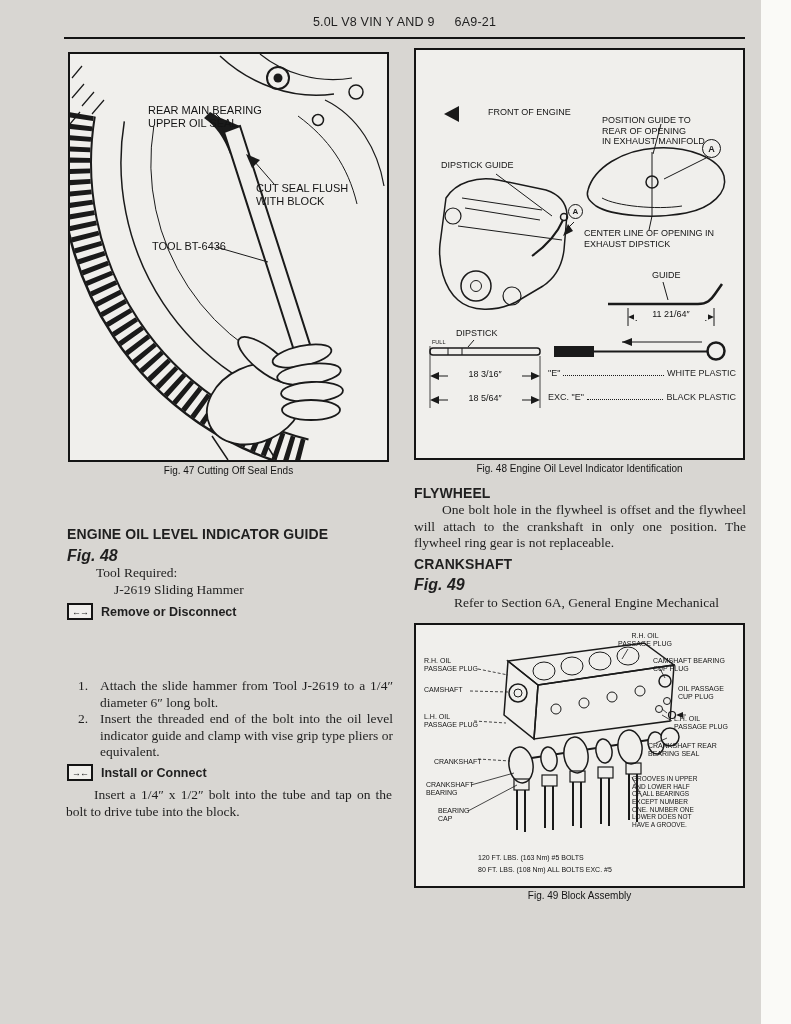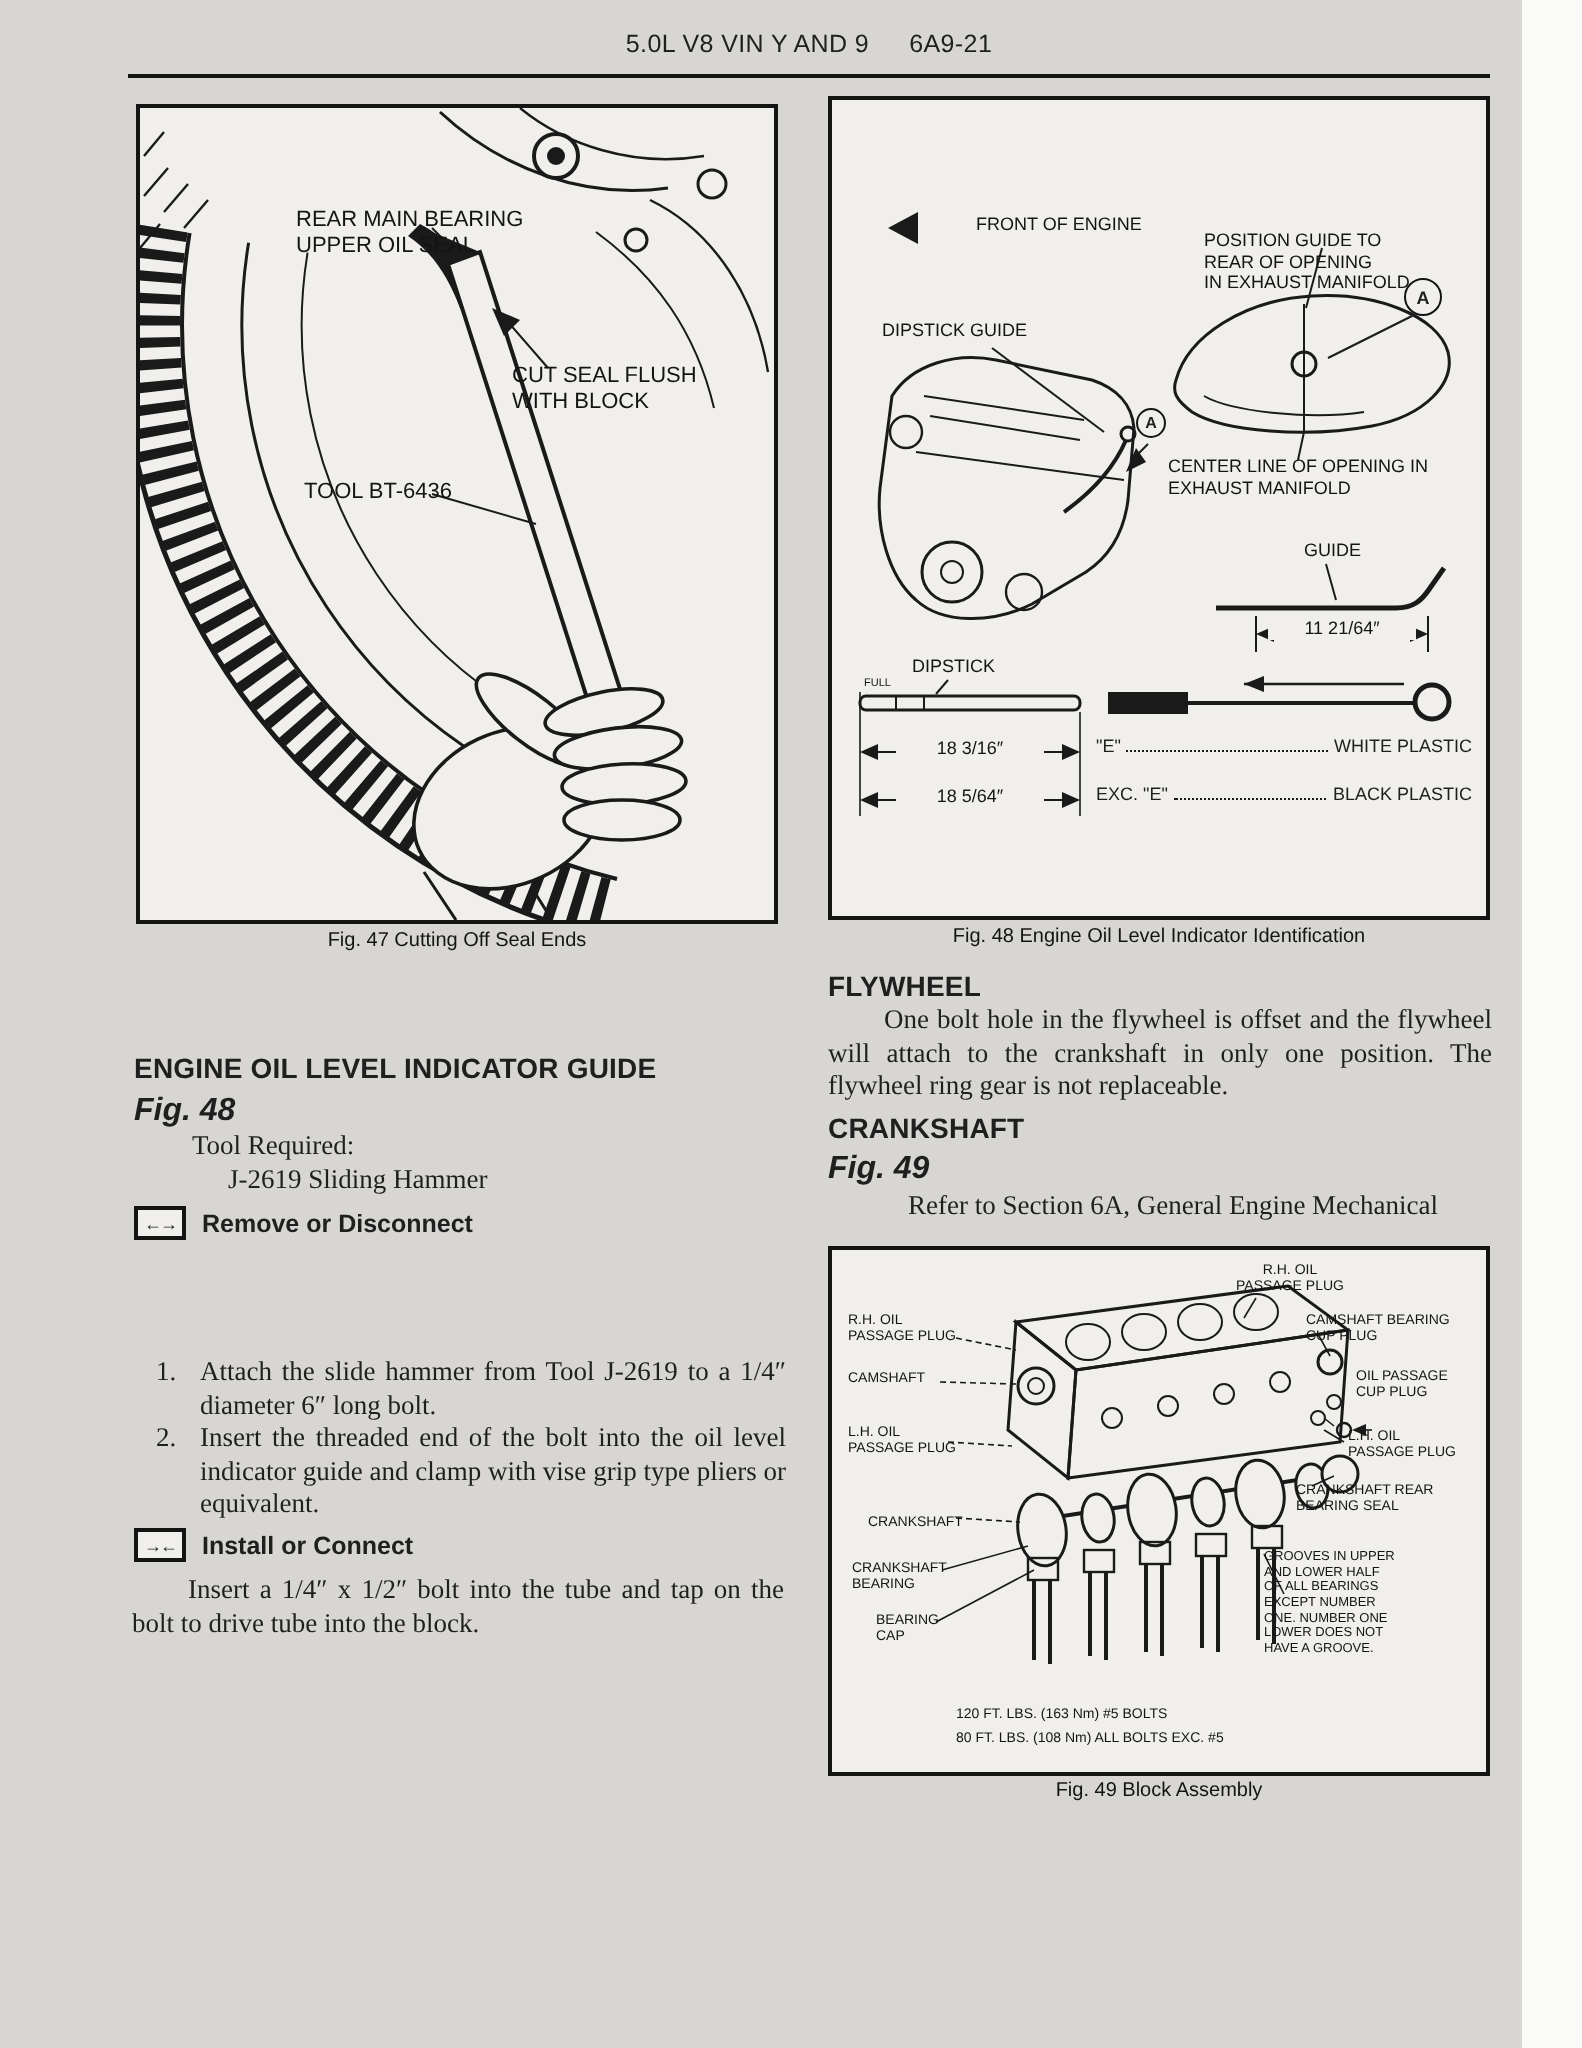--- a/index.html
+++ b/index.html
@@ -143,21 +143,21 @@
       <polygon points="124,350 115,346 115,354" fill="#1a1a1a"></polygon>
     </svg>
     <div class="fl f9" style="left:52px; top:57px;margin-left:20px;">FRONT OF ENGINE</div>
     <div class="fl f9" style="left:186px; top:40px;margin-top:25px;">POSITION GUIDE TO
 REAR OF OPENING
 IN EXHAUST MANIFOLD</div>
     <div class="callout" style="left:286px; top:89px; width:19px; height:19px; font-size:9px;">A</div>
     <div class="fl f9" style="left:25px; top:110px;">DIPSTICK GUIDE</div>
     <div class="callout" style="left:152px; top:154px; width:15px; height:15px; font-size:8px;">A</div>
     <div class="fl f9" style="left:168px; top:178px;">CENTER LINE OF OPENING IN
-EXHAUST MANIFOLD</div>
+EXHAUST DIPSTICK</div>
     <div class="fl f9" style="left:236px; top:220px;">GUIDE</div>
     <div class="fl dimtxt" style="left:218px; top:259px; width:74px;">11 21/64″</div>
     <div class="fl f9" style="left:40px; top:278px;">DIPSTICK</div>
     <div class="fl f55" style="left:16px; top:289px;">FULL</div>
     <div class="fl dimtxt" style="left:32px; top:319px; width:74px;">18 3/16″</div>
     <div class="erow" style="left:132px; top:318px; width:188px;">
       <span>"E"</span>
       <span class="dotfill"></span>
       <span>WHITE PLASTIC</span>
     </div>

